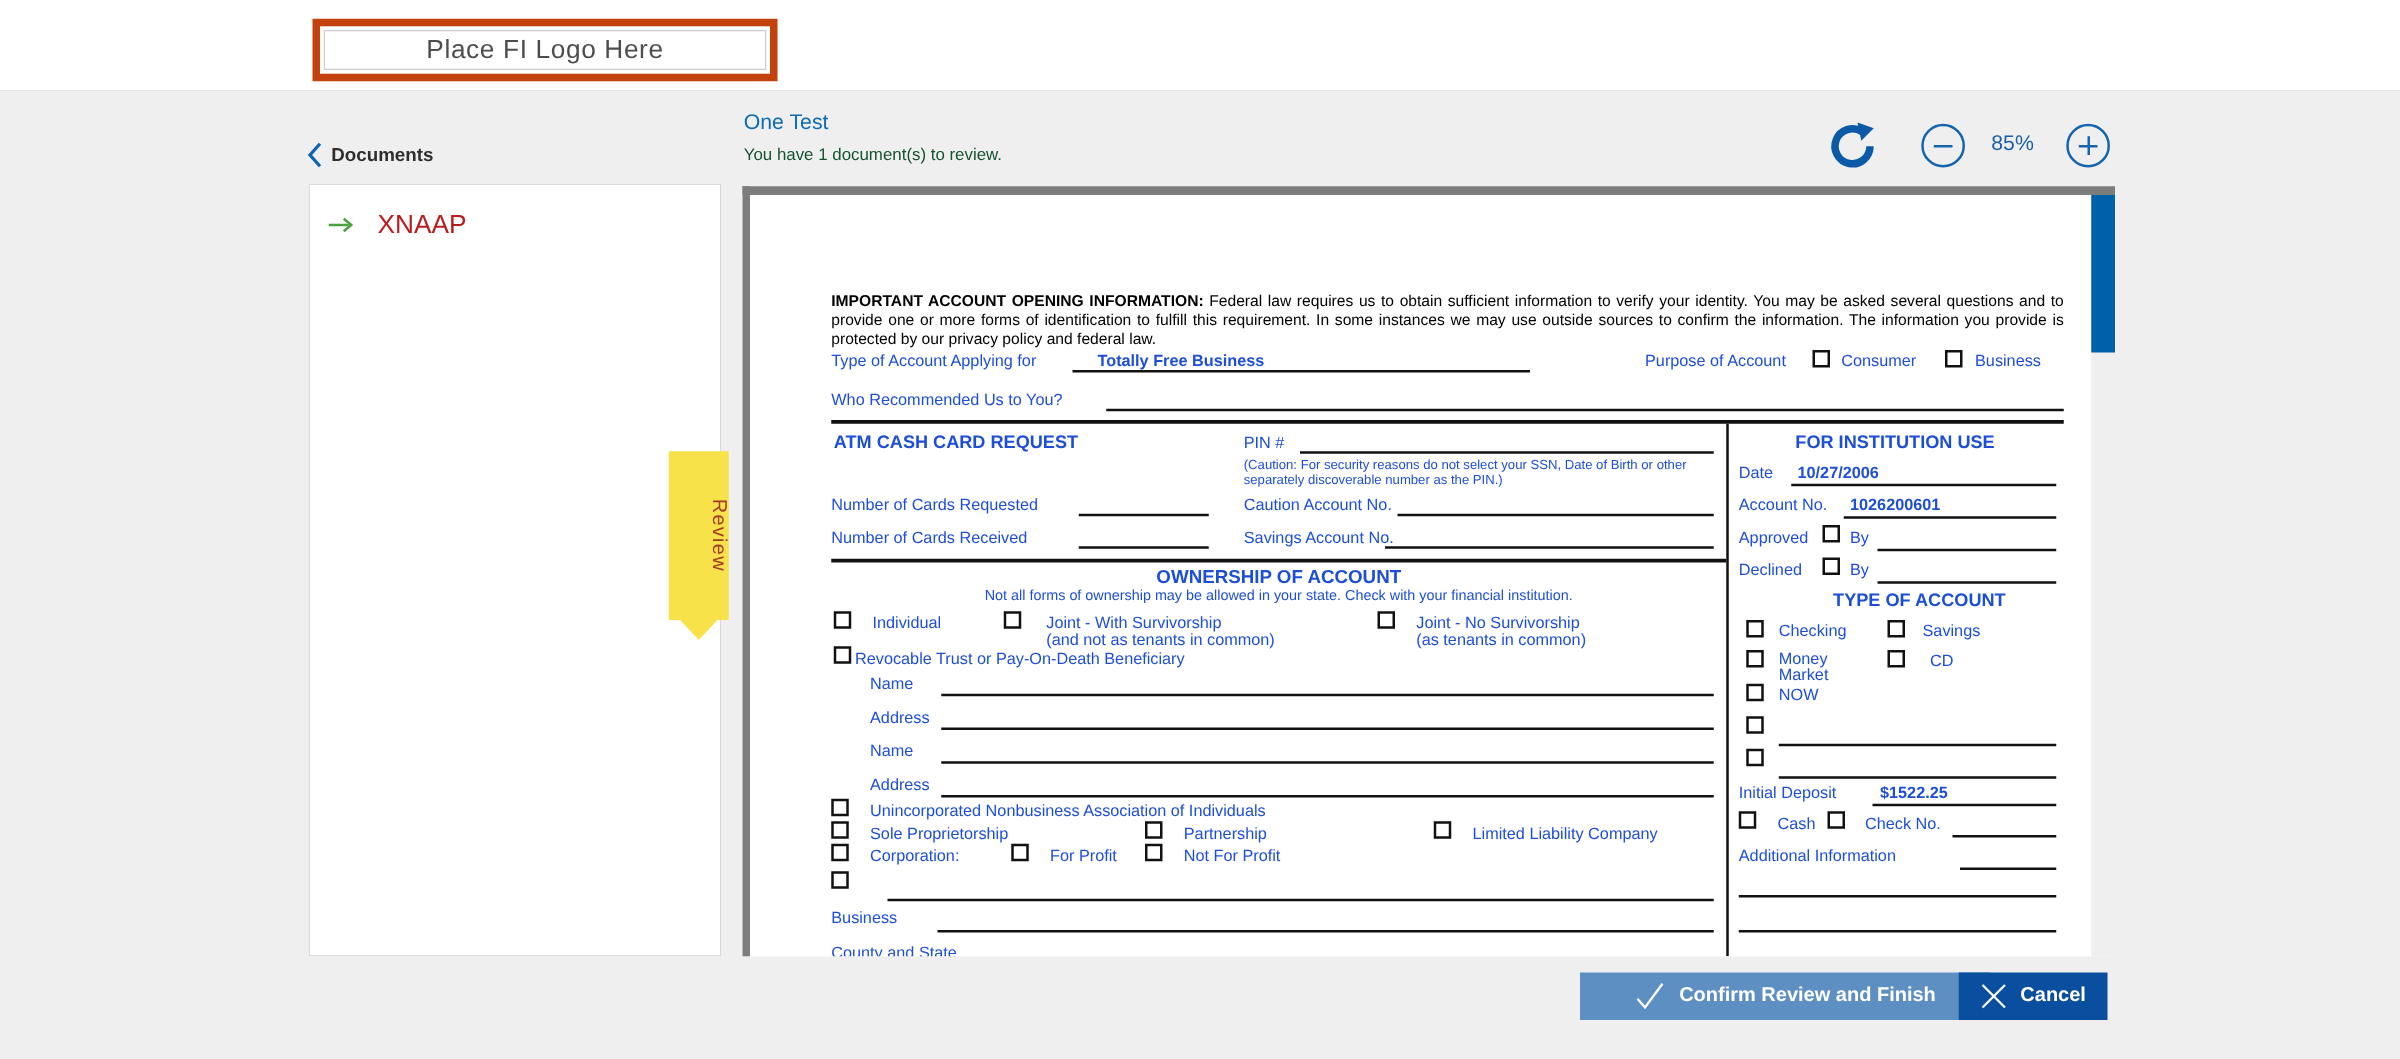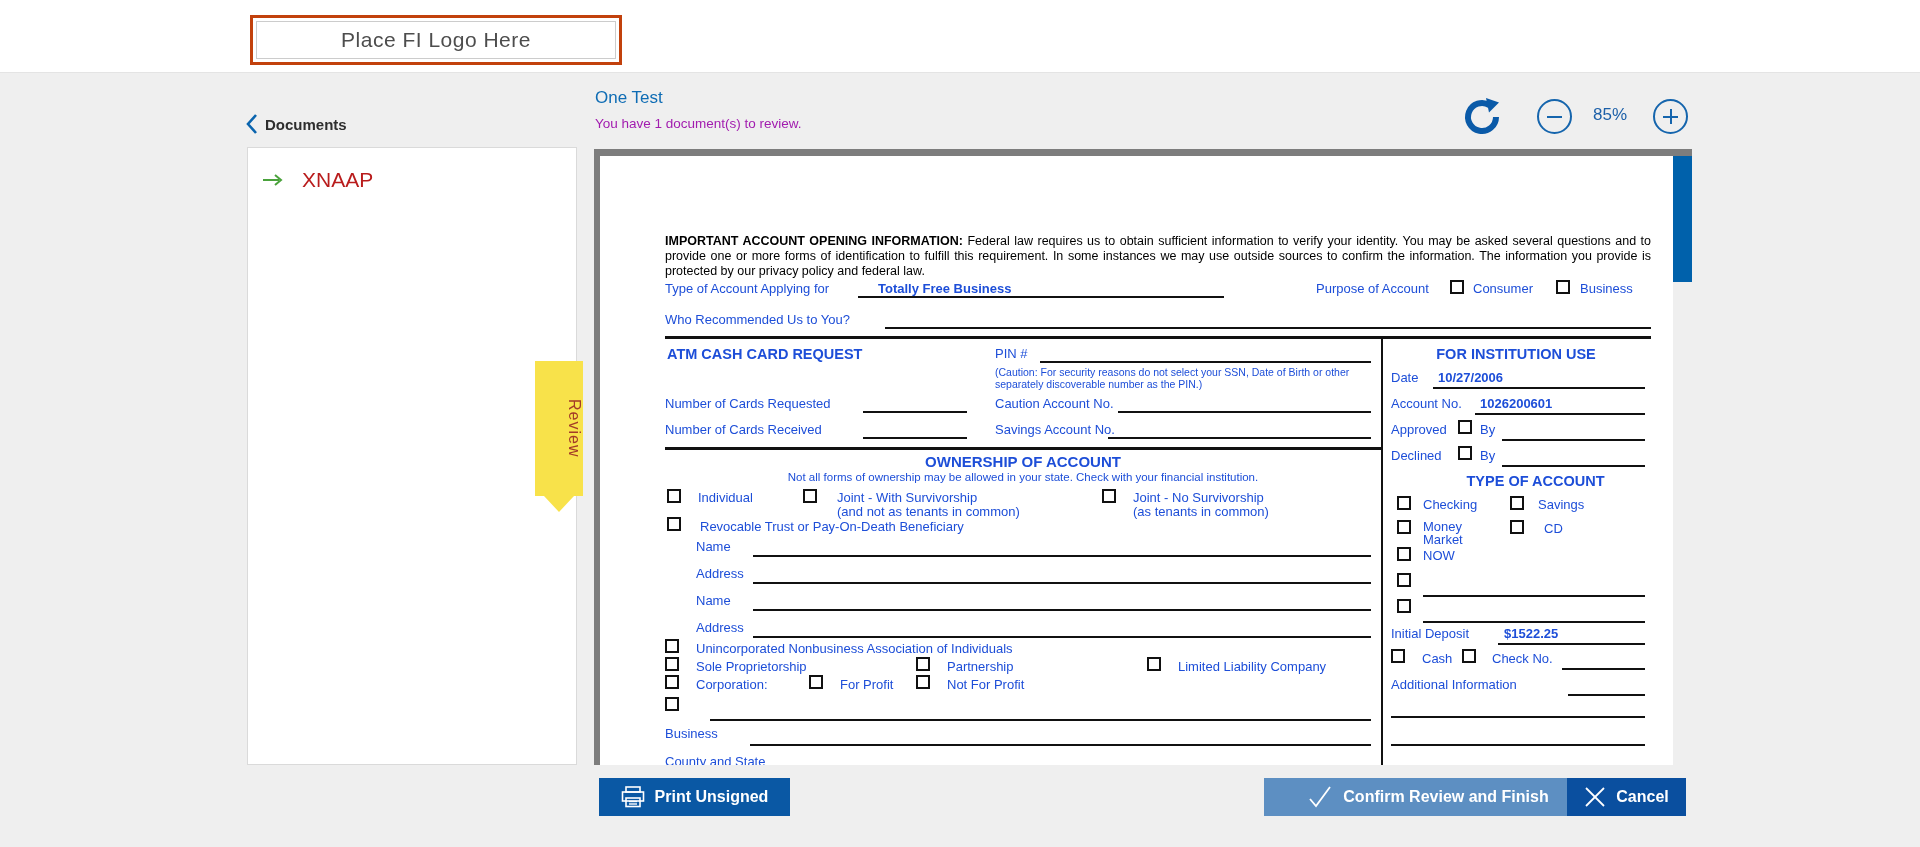--- a/index.html
+++ b/index.html
@@ -3,34 +3,34 @@
 <meta charset="utf-8">
 <style>
   * { margin:0; padding:0; box-sizing:border-box; }
   body { font-family:"Liberation Sans", sans-serif; background:#efefef; }
   #app { position:relative; width:1920px; height:847px; background:#efefef; overflow:hidden; }
   .abs { position:absolute; }
 
   
   .topbar { position:absolute; left:0; top:0; width:1920px; height:73px; background:#ffffff; border-bottom:1px solid #e4e4e4; }
   .logo-box { position:absolute; left:250px; top:15px; width:372px; height:50px; background:#ffffff;
-              border:3px solid #c2410c; box-shadow: inset 0 0 0 3px #ffffff, inset 0 0 0 4px #cccccc;
+              border:6px solid #c2410c; box-shadow: inset 0 0 0 3px #ffffff, inset 0 0 0 4px #cccccc;
               display:flex; align-items:center; justify-content:center;
               color:#4d4d4d; font-size:21px; letter-spacing:0.5px; }
 
   
   .docs-head { position:absolute; left:245px; top:112px; display:flex; align-items:center; }
   .docs-head .t { font-size:15px; font-weight:bold; color:#2e2e2e; margin-left:6px; }
   .side-panel { position:absolute; left:247px; top:147px; width:330px; height:618px; background:#ffffff; border:1px solid #dadada; }
   .doc-item { position:absolute; left:14px; top:20px; display:flex; align-items:center; cursor:pointer; }
   .doc-item .t { font-size:21px; color:#b91c1c; margin-left:16px; }
 
   
   .v-title { position:absolute; left:595px; top:88px; font-size:17px; color:#0e6cb4; }
-  .v-sub   { position:absolute; left:595px; top:116px; font-size:13.5px; color:#a21caf; }
+  .v-sub   { position:absolute; left:595px; top:116px; font-size:13.5px; color:#14532d; }
   .circle-btn { position:absolute; width:35px; height:35px; border:2px solid #1565ad; border-radius:50%; background:transparent; cursor:pointer; }
   .circle-btn .h { position:absolute; left:8px; top:14.5px; width:15px; height:2.4px; background:#1565ad; }
   .circle-btn .v { position:absolute; left:14.8px; top:8px; width:2.4px; height:15px; background:#1565ad; }
   .zoom-pct { position:absolute; left:1593px; top:105px; font-size:17px; color:#1b5fa8; }
 
   
   .viewer { position:absolute; left:594px; top:149px; width:1098px; height:616px;
             border-top:7px solid #7d7d7d; border-left:6px solid #7d7d7d; background:#ffffff; }
   .page { position:absolute; left:0; top:0; right:19px; bottom:0; background:#ffffff; overflow:hidden; }
   .vscroll { position:absolute; right:0; top:0; width:19px; height:100%; background:#efefef; }
@@ -151,21 +151,21 @@
 
       <div class="cb" style="left:67px; top:333px;"></div>
       <div class="lbl" style="left:98px; top:334px;">Individual</div>
       <div class="cb" style="left:203px; top:333px;"></div>
       <div class="lbl" style="left:237px; top:334px;">Joint - With Survivorship</div>
       <div class="lbl" style="left:237px; top:348px;">(and not as tenants in common)</div>
       <div class="cb" style="left:502px; top:333px;"></div>
       <div class="lbl" style="left:533px; top:334px;">Joint - No Survivorship</div>
       <div class="lbl" style="left:533px; top:348px;">(as tenants in common)</div>
       <div class="cb" style="left:67px; top:361px;"></div>
-      <div class="lbl" style="left:100px; top:363px;">Revocable Trust or Pay-On-Death Beneficiary</div>
+      <div class="lbl" style="left:84px; top:363px;">Revocable Trust or Pay-On-Death Beneficiary</div>
 
       <div class="lbl" style="left:96px; top:383px;">Name</div>
       <div class="ln" style="left:153px; top:399px; width:618px;"></div>
       <div class="lbl" style="left:96px; top:410px;">Address</div>
       <div class="ln" style="left:153px; top:426px; width:618px;"></div>
       <div class="lbl" style="left:96px; top:437px;">Name</div>
       <div class="ln" style="left:153px; top:453px; width:618px;"></div>
       <div class="lbl" style="left:96px; top:464px;">Address</div>
       <div class="ln" style="left:153px; top:480px; width:618px;"></div>
 
@@ -238,30 +238,20 @@
     <div class="vscroll">
       <div class="vthumb"></div>
     </div>
   </div>
 
   <div class="ribbon">
     <div class="t">Review</div>
   </div>
   <div class="ribbon-tail"></div>
 
-  <div class="btn btn-print">
-    <svg width="24" height="22" viewBox="0 0 24 22">
-      <rect x="5" y="1" width="14" height="5" fill="none" stroke="#fff" stroke-width="1.6"></rect>
-      <rect x="1.5" y="6" width="21" height="9" fill="none" stroke="#fff" stroke-width="1.6"></rect>
-      <rect x="5" y="12" width="14" height="8.5" fill="none" stroke="#fff" stroke-width="1.6"></rect>
-      <line x1="8" y1="15.5" x2="16" y2="15.5" stroke="#fff" stroke-width="1.4"></line>
-      <line x1="8" y1="18" x2="16" y2="18" stroke="#fff" stroke-width="1.4"></line>
-    </svg>
-    <span>Print Unsigned</span>
-  </div>
 
   <div class="btn btn-confirm">
     <svg width="26" height="22" viewBox="0 0 26 22">
       <polyline points="3,13 9,20 23,1" fill="none" stroke="#fff" stroke-width="1.8"></polyline>
     </svg>
     <span>Confirm Review and Finish</span>
   </div>
 
   <div class="btn btn-cancel">
     <svg width="22" height="22" viewBox="0 0 22 22">

